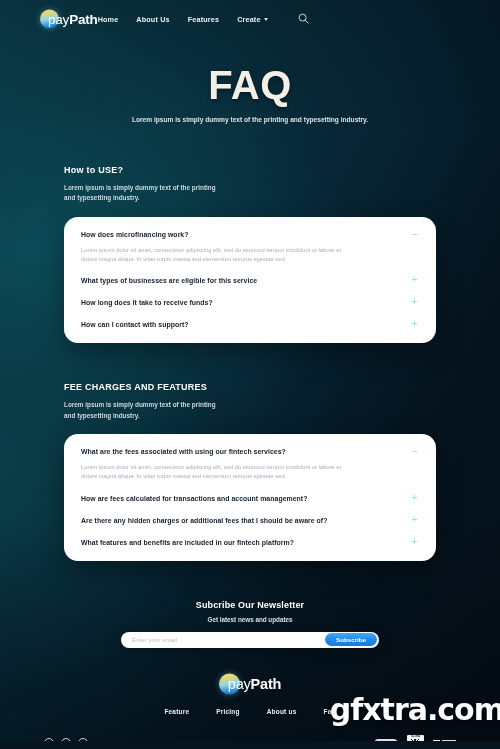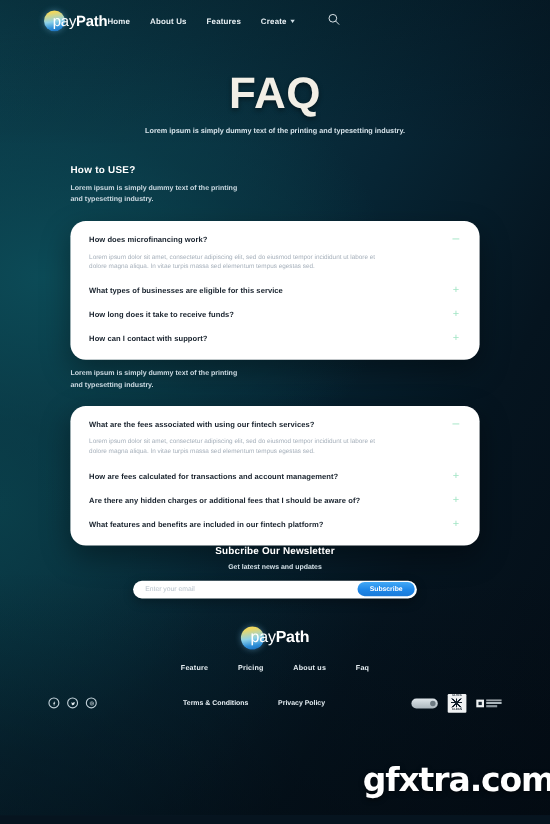--- a/index.html
+++ b/index.html
@@ -77,21 +77,21 @@
   }
   .hero p{
     margin:10px auto 0; width:260px;
     font-size:6.6px; line-height:1.65; color:#d6e3ea; font-weight:600;
   }
 
   
   .wrap{ position:relative; z-index:4; padding:0 64px; }
   .sec-title{
     font-size:9px; font-weight:700; color:#ffffff; letter-spacing:0.25px;
-    margin-top:23px;
+    margin-top:39px;
   }
   .sec-sub{
     margin-top:8px; font-size:6.4px; line-height:1.62; color:#cbd9e1; font-weight:600;
     max-width:160px;
   }
   .card{
     margin-top:13px;
     background:#ffffff;
     border-radius:14px;
     box-shadow:0 10px 26px rgba(0,0,0,0.35);
@@ -109,21 +109,21 @@
   }
   .sign{
     flex:0 0 auto; color:#a2e5c5; font-size:10px; line-height:7px; font-weight:400;
     width:9px; text-align:center; user-select:none; margin-top:-1px;
   }
   .sign.minus{ font-size:11px; }
   .faq-item{ padding-top:13px; }
   .faq-item.first{ padding-top:0; }
 
   
-  .news{ position:relative; z-index:4; text-align:center; }
+  .news{ position:relative; z-index:4; text-align:center; margin-top:39px; }
   .news h3{ font-size:9px; font-weight:700; color:#ffffff; letter-spacing:0.15px; }
   .news p{ margin-top:6px; font-size:6.3px; color:#d3e0e7; font-weight:600; }
   .subscribe-bar{
     margin:9px auto 0; width:258px; height:16px;
     background:#ffffff; border-radius:20px;
     display:flex; align-items:center; justify-content:space-between;
     padding:0 2px 0 11px;
     box-shadow:0 3px 10px rgba(0,0,0,0.3);
   }
   .subscribe-bar .ph{ font-size:6.2px; color:#b7c2cb; font-weight:500; }
@@ -266,20 +266,21 @@
         </div>
       </div>
       <div class="faq-item">
         <div class="faq-row">
           <div class="faq-q">How can I contact with support?</div>
           <div class="sign">+</div>
         </div>
       </div>
     </div>
 
+    <div class="sec-title">FEE CHARGES AND FEATURES</div>
     <div class="sec-sub">Lorem ipsum is simply dummy text of the printing and typesetting industry.</div>
 
     <div class="card">
       <div class="faq-item first">
         <div class="faq-row">
           <div class="faq-q">What are the fees associated with using our fintech services?</div>
           <div class="sign minus">–</div>
         </div>
         <div class="faq-a">Lorem ipsum dolor sit amet, consectetur adipiscing elit, sed do eiusmod tempor incididunt ut labore et dolore magna aliqua. In vitae turpis massa sed elementum tempus egestas sed.</div>
       </div>

